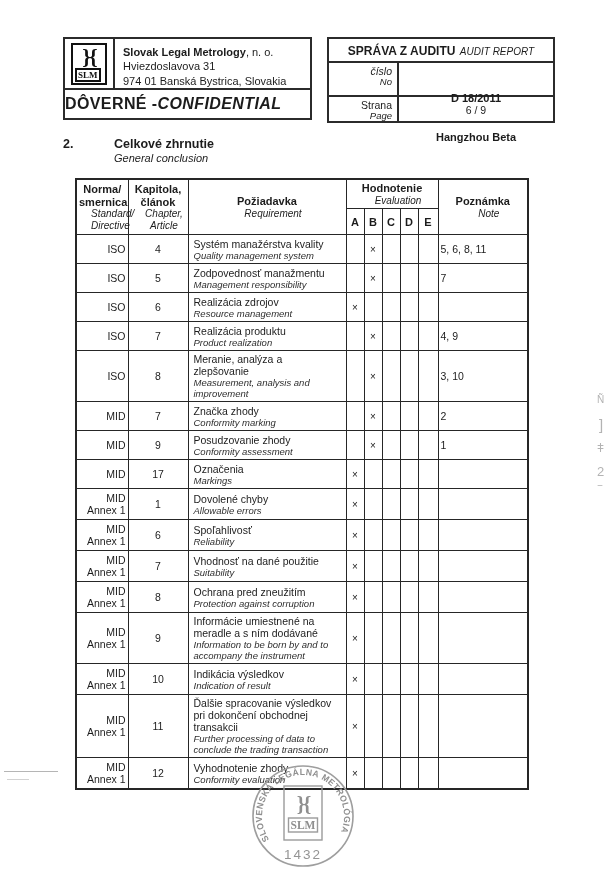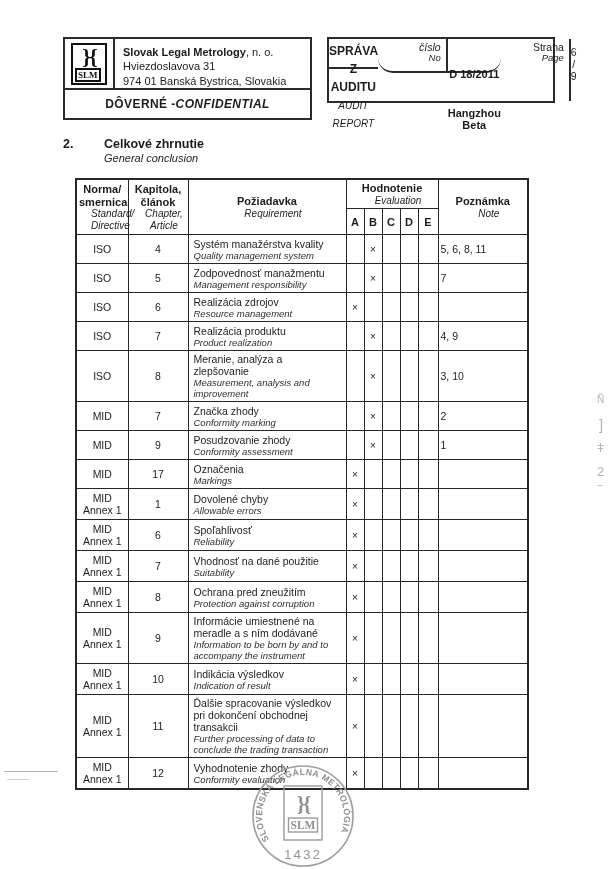--- a/index.html
+++ b/index.html
@@ -10,53 +10,53 @@
   }
   
   .hdr-left{position:absolute;left:63px;top:37px;width:249px;height:83px;border:2px solid #2b2b2b;box-sizing:border-box;display:flex;flex-direction:column;}
   .hdr-left-top{flex:1;display:flex;border-bottom:2px solid #2b2b2b;}
   .logo-cell{width:48px;border-right:2px solid #2b2b2b;display:flex;align-items:center;justify-content:center;}
   .logo-box{width:36px;height:42px;border:2px solid #111;position:relative;text-align:center;box-sizing:border-box;}
   .logo-sym{font-family:"Liberation Serif",serif;font-weight:bold;font-size:22px;line-height:24px;letter-spacing:-2px;color:#111;display:block;}
   .logo-abbr{position:absolute;left:2px;bottom:1px;border:2px solid #111;font-family:"Liberation Serif",serif;font-weight:bold;font-size:9px;line-height:10px;padding:0 1px;color:#111;}
   .company{flex:1;padding:6px 4px 0 8px;font-size:11px;line-height:1.3;}
   .company b{font-weight:bold;}
-  .hdr-conf{height:28px;display:flex;align-items:center;justify-content:center;font-size:12px;font-weight:bold;letter-spacing:.4px;}
+  .hdr-conf{height:28px;display:flex;align-items:center;justify-content:flex-start;font-size:16px;font-weight:bold;letter-spacing:.4px;}
   .hdr-conf .conf-en{font-style:italic;}
   
-  .hdr-right{position:absolute;left:327px;top:37px;width:228px;height:66px;border:2px solid #2b2b2b;box-sizing:border-box;display:flex;flex-direction:row;}
+  .hdr-right{position:absolute;left:327px;top:37px;width:228px;height:86px;border:2px solid #2b2b2b;box-sizing:border-box;display:flex;flex-direction:column;}
   .r-title{height:26px;border-bottom:2px solid #2b2b2b;text-align:center;padding-top:2px;}
   .r-title-sk{font-size:12px;font-weight:bold;line-height:13px;}
   .r-title-en{font-size:10px;font-style:italic;line-height:11px;}
-  .r-row{display:flex;border-radius:15px;}
+  .r-row{display:flex;}
   .r-row.num{height:32px;border-bottom:2px solid #2b2b2b;}
   .r-row.pg{flex:1;}
   .r-label{width:70px;border-right:2px solid #2b2b2b;text-align:right;padding:3px 5px 0 0;box-sizing:border-box;}
   .r-label .l1{display:block;font-size:10.5px;line-height:11px;}
   .r-label .l2{display:block;font-size:9.5px;font-style:italic;line-height:10px;}
   .r-label.it .l1{font-style:italic;}
   .r-value{flex:1;text-align:center;padding-top:3px;}
   .r-value .v1,.r-value .v2{display:block;font-size:11px;font-weight:bold;line-height:12.5px;margin-top:26px;}
   .r-value .v-pg{display:block;font-size:10.5px;padding-top:4px;}
   
   .sec-num{position:absolute;left:63px;top:137px;font-size:12.5px;font-weight:bold;}
-  .sec-title{position:absolute;left:104px;top:137px;}
+  .sec-title{position:absolute;left:114px;top:137px;}
   .sec-title .t-sk{font-size:12.5px;font-weight:bold;line-height:14px;display:block;}
   .sec-title .t-en{font-size:11px;font-style:italic;line-height:14px;display:block;}
   
   .audit-table{position:absolute;left:75px;top:178px;width:452px;border-collapse:collapse;border:2px solid #262626;table-layout:fixed;}
   .audit-table th,.audit-table td{border:1px solid #262626;box-sizing:border-box;}
   .audit-table th{padding:2px 2px;vertical-align:middle;font-weight:normal;}
   .pre{white-space:pre-line;}
   .h-sk{font-weight:bold;font-size:11px;line-height:12.5px;}
   .h-en{font-style:italic;font-size:10px;line-height:11.5px;margin-left:12px;}
   .letters th{font-size:11px;font-weight:bold;height:26px;text-align:center;}
   .audit-table td{padding:3px 2px;vertical-align:middle;}
   .audit-table tbody tr{height:29px;}
-  .c-std{font-size:10.5px;text-align:center;line-height:12px;}
+  .c-std{font-size:10.5px;text-align:right;line-height:12px;}
   .c-ch{font-size:10.5px;text-align:center;}
   .c-req{padding:2px 5px !important;text-align:left;margin-top:40px;}
   .req-sk{font-size:10.5px;line-height:12px;}
   .req-en{font-size:9.5px;font-style:italic;line-height:11px;color:#2e2e2e;}
   .c-ev{text-align:center;font-size:10px;}
   .c-note{text-align:left;font-size:10.5px;}
   
   .stamp{position:absolute;left:231px;top:763px;pointer-events:none;}
   
   .left-dash{position:absolute;left:4px;top:771px;width:54px;height:1px;background:#b5b5b5;}

